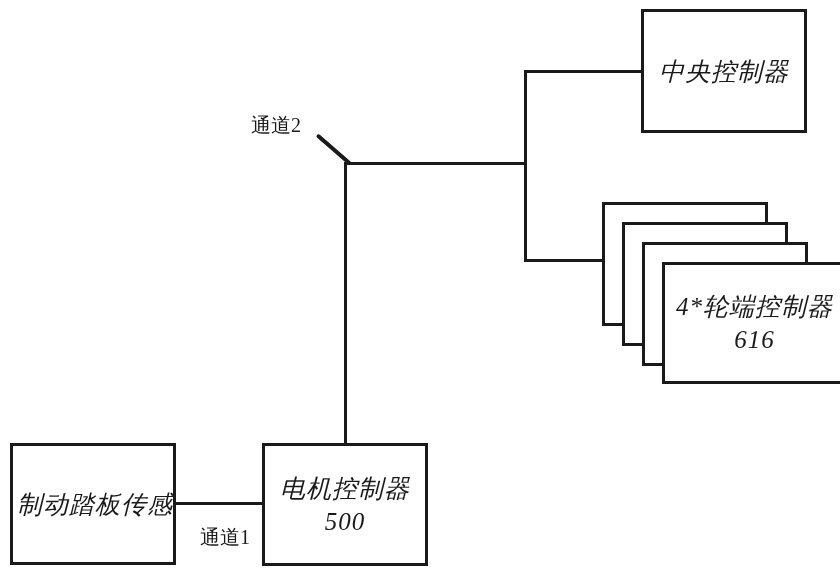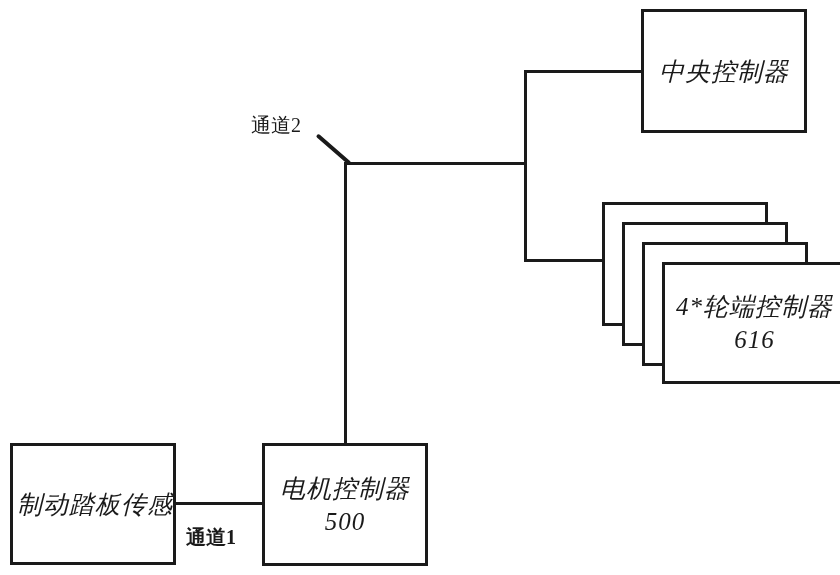--- a/index.html
+++ b/index.html
@@ -53,21 +53,21 @@
     transform-origin: 0 50%;
     border-radius: 2px;
   }
   .channel-label {
     position: absolute;
     font-size: 20px;
     line-height: 30px;
     white-space: nowrap;
   }
   #label-channel2 { left: 251px; top: 110px; }
-  #label-channel1 { left: 186px; top: 522px; font-weight: bold; }
+  #label-channel1 { left: 200px; top: 522px; }
 
   
   #box-central        { left: 641px; top: 9px;   width: 166px; height: 124px; }
   #stack-box-1        { left: 602px; top: 202px; width: 166px; height: 124px; }
   #stack-box-2        { left: 622px; top: 222px; width: 166px; height: 124px; }
   #stack-box-3        { left: 642px; top: 242px; width: 166px; height: 124px; }
   #box-wheel-front    { left: 662px; top: 262px; width: 185px; height: 122px; }
   #box-motor          { left: 262px; top: 443px; width: 166px; height: 123px; }
   #box-brake          { left: 10px;  top: 443px; width: 166px; height: 122px; justify-content: flex-end; }
 

